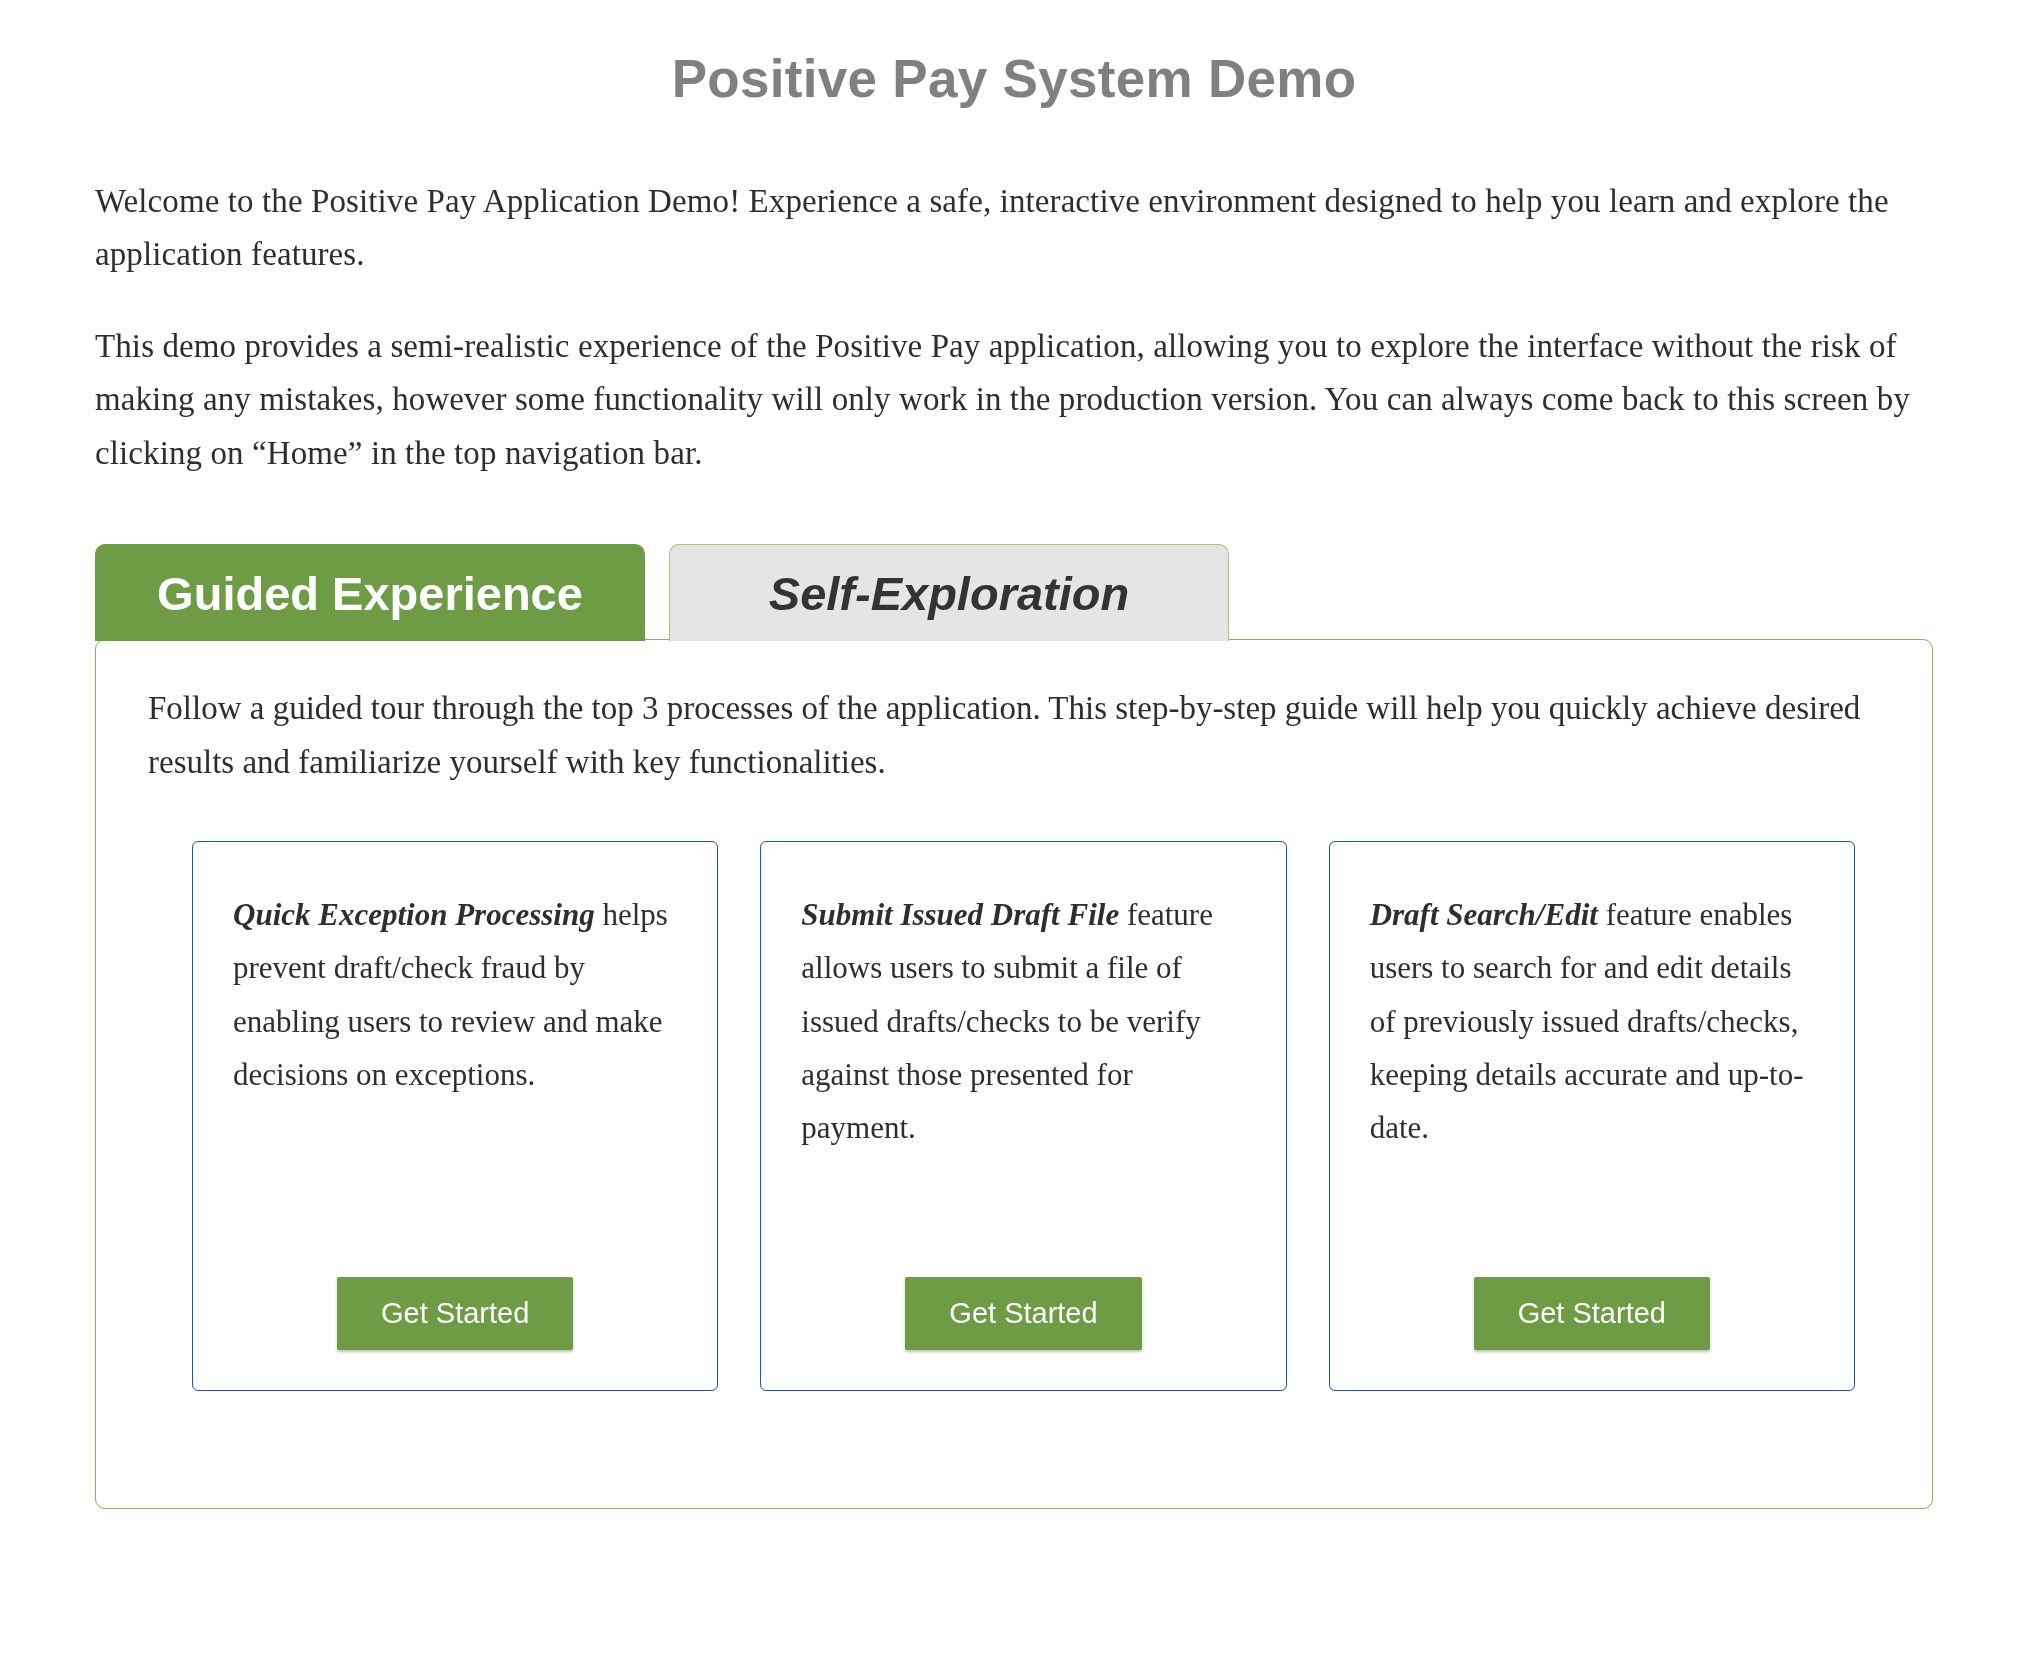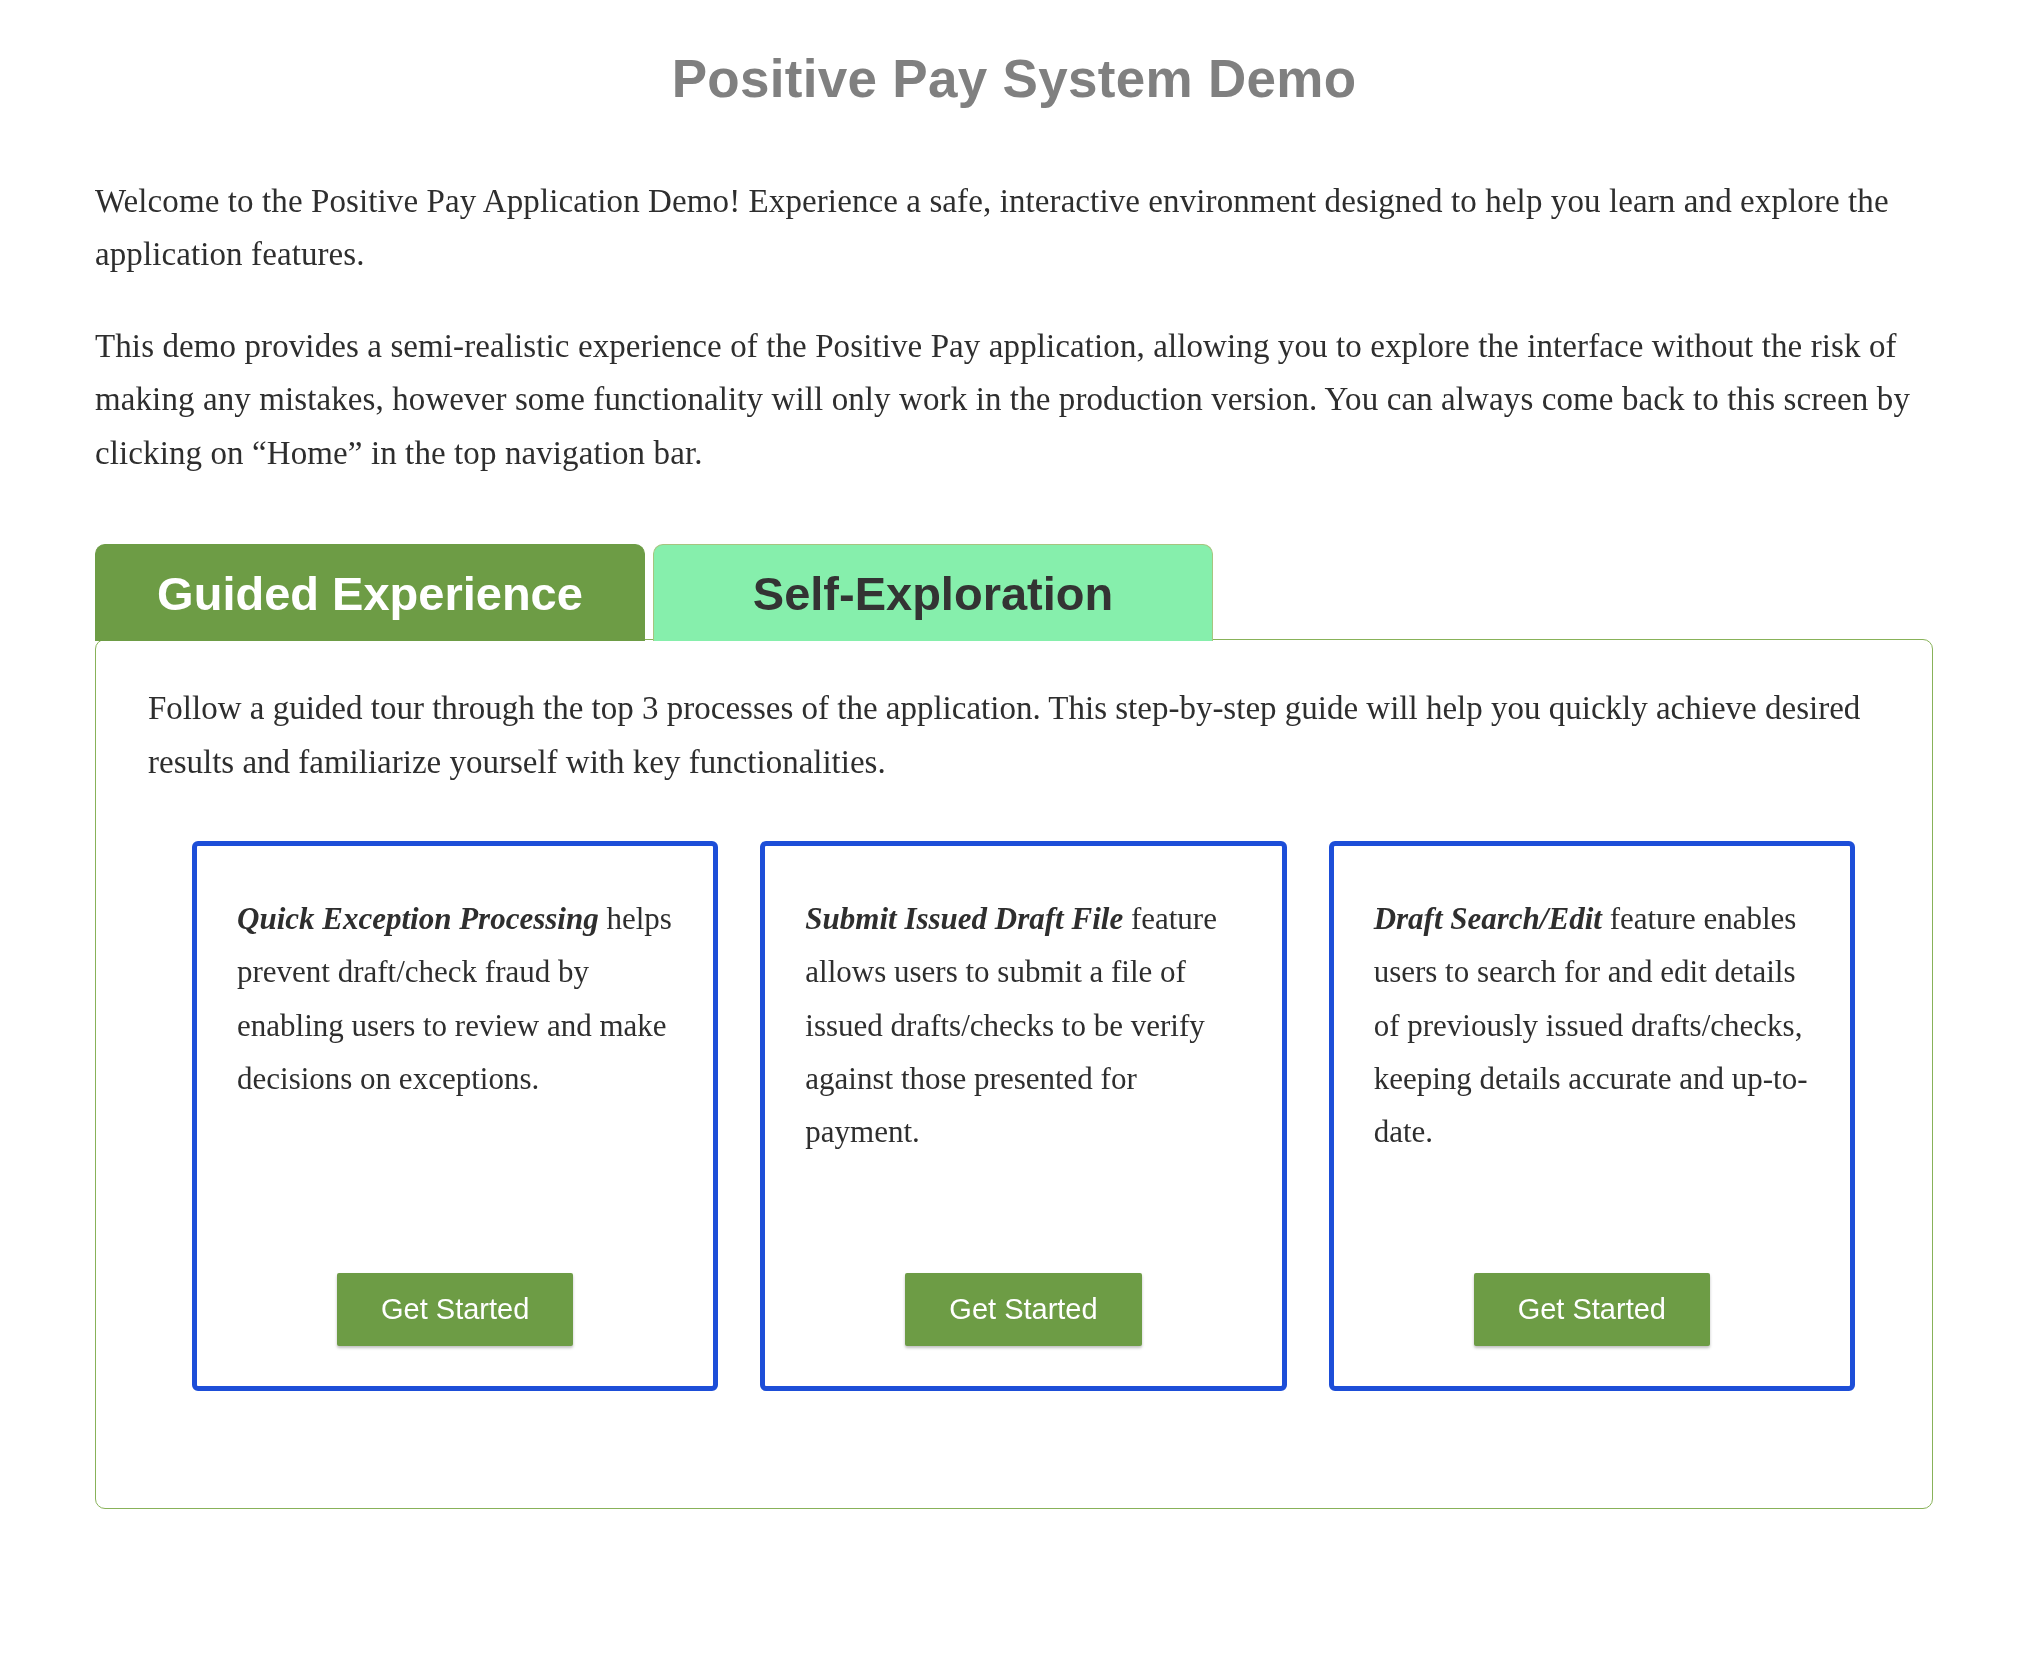--- a/index.html
+++ b/index.html
@@ -71,26 +71,27 @@
     font-family: "Liberation Sans", sans-serif;
   }
   .tab.active {
     background: #6d9c45;
     color: #ffffff;
     width: 550px;
     border: 1px solid #6d9c45;
     border-bottom: none;
   }
   .tab.inactive {
-    background: #86efac;
+    background: #e5e5e5;
     color: #333333;
     width: 560px;
     border: 1px solid #a7c47f;
     border-bottom: none;
-    margin-left: 8px;
+    margin-left: 24px;
+    font-style: italic;
   }
   .tab-panel {
     box-sizing: border-box;
     border: 1px solid #88b259;
     border-radius: 10px;
     background: #ffffff;
     margin-top: -2px;
     padding: 42px 25px 56px 44px;
     position: relative;
     z-index: 1;
@@ -106,21 +107,21 @@
   }
   .cards {
     display: flex;
     gap: 42px;
     margin-top: 52px;
     padding: 0 52px;
   }
   .card {
     box-sizing: border-box;
     flex: 1 1 0;
-    border: 5px solid #1d4ed8;
+    border: 1px solid #1d4ed8;
     border-radius: 6px;
     background: #ffffff;
     padding: 46px 40px 40px 40px;
     display: flex;
     flex-direction: column;
     min-height: 550px;
   }
   .card-text {
     font-family: "Liberation Serif", serif;
     font-size: 31px;

